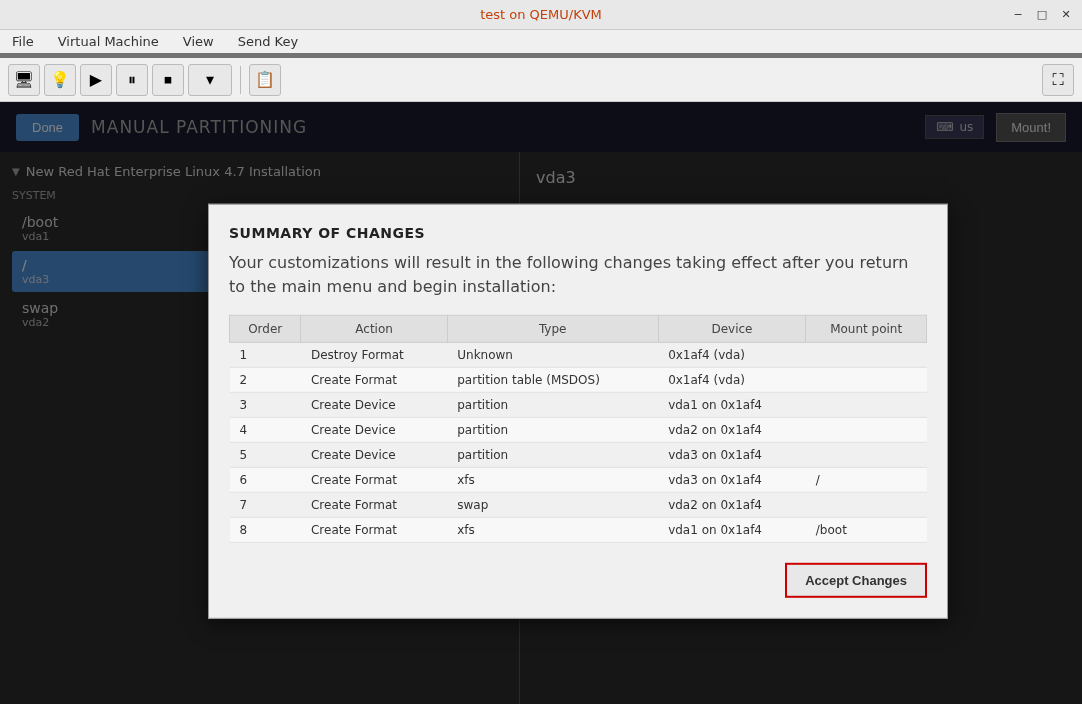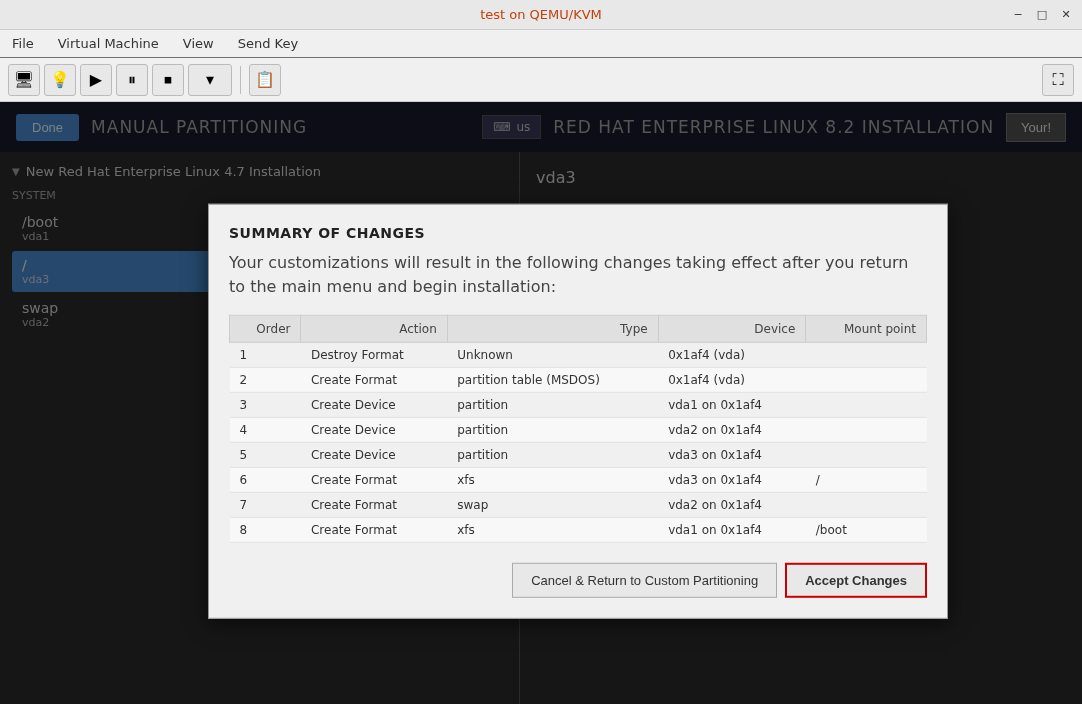--- a/index.html
+++ b/index.html
@@ -46,21 +46,21 @@
     }
 
     
     .menu-bar {
       background: #f0f0f0;
       height: 28px;
       display: flex;
       align-items: center;
       padding: 0 8px;
       gap: 16px;
-      border-bottom: 1px solid #737373;
+      border-bottom: 5px solid #737373;
     }
     .menu-item {
       font-size: 13px;
       color: #333;
       cursor: pointer;
       padding: 2px 4px;
     }
 
     
     .toolbar {
@@ -290,21 +290,21 @@
     
     .changes-table {
       width: 100%;
       border-collapse: collapse;
       font-size: 12px;
       margin-bottom: 20px;
     }
     .changes-table th {
       background: #e0e0e0;
       color: #444;
-      text-align: right;
+      text-align: center;
       padding: 6px 10px;
       border: 1px solid #ccc;
       font-weight: normal;
     }
     .changes-table td {
       padding: 5px 10px;
       border-bottom: 1px solid #e0e0e0;
       color: #333;
     }
     .changes-table tr:nth-child(even) td { background: #f8f8f8; }
@@ -373,22 +373,21 @@
   <div class="header-banner">
     <div class="header-left">
       <button class="done-btn">Done</button>
       <span class="header-title">MANUAL PARTITIONING</span>
     </div>
     <div class="header-right">
       <div class="keyboard-indicator">
         <span>⌨</span>
         <span>us</span>
       </div>
-      <span class="header-title">RED HAT ENTERPRISE LINUX 8.2 INSTALLATION</span>
-      <button class="help-btn">Your!</button>
+      <button class="help-btn">Mount!</button>
     </div>
   </div>
 
   <div class="partitioning-area">
 
     <div class="left-panel">
       <div class="installation-label">
         <span class="triangle-icon">▼</span>
         <span>New Red Hat Enterprise Linux 4.7 Installation</span>
       </div>
@@ -503,18 +502,17 @@
     <td>8</td>
     <td class="action-create">Create Format</td>
     <td>xfs</td>
     <td>vda1 on 0x1af4</td>
     <td>/boot</td>
   </tr>
         </tbody>
     </table>
 
     <div class="dialog-buttons">
-      <button class="btn-cancel">Cancel &amp; Return to Custom Partitioning</button>
       <button class="btn-accept">Accept Changes</button>
     </div>
   </div>
 
 </div>
 
 </body></html>

